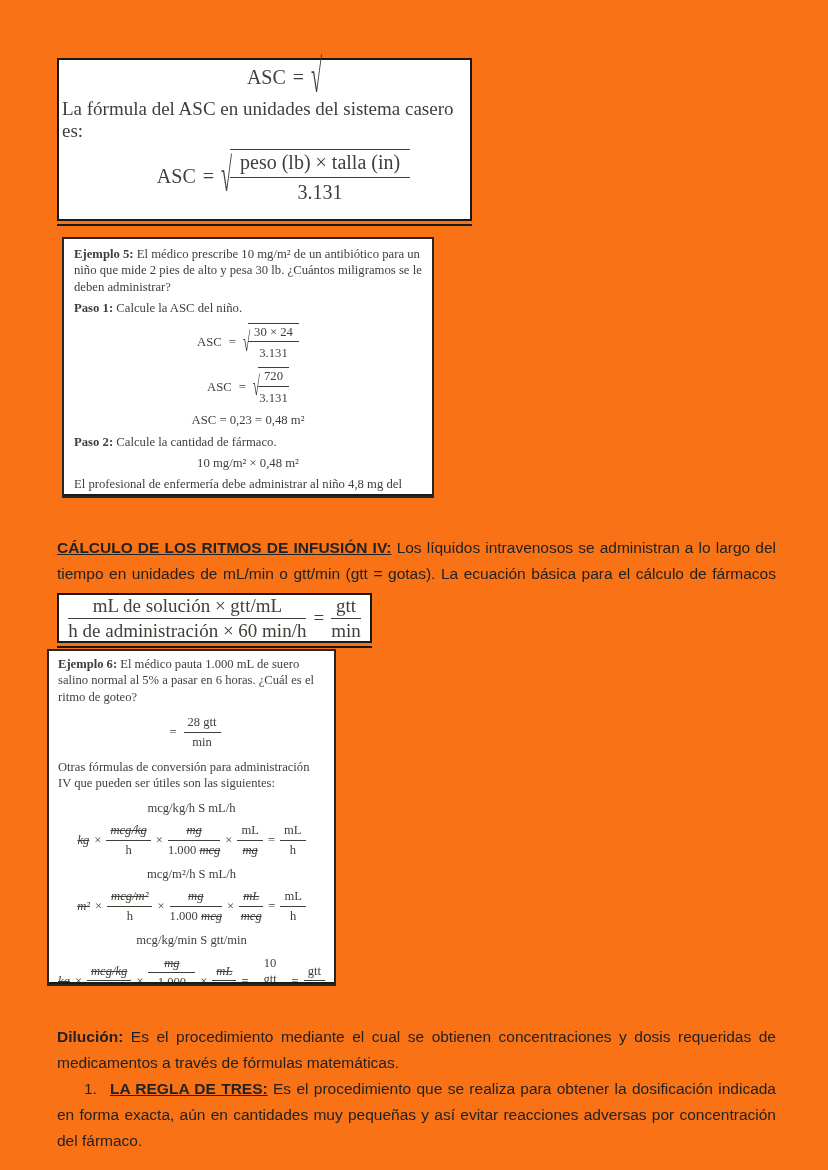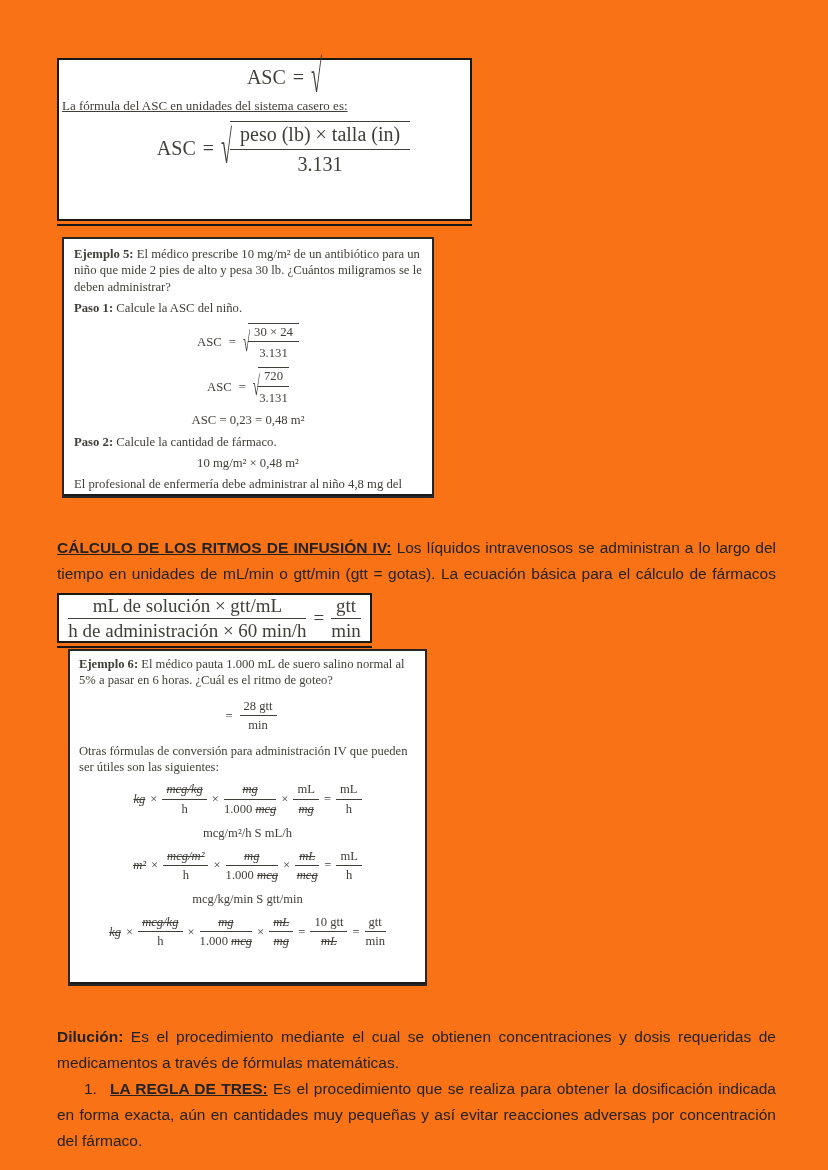--- a/index.html
+++ b/index.html
@@ -25,21 +25,21 @@
               border-bottom:1.8px solid currentColor;padding:1px 10px 3px;}
   .sqfrac .fd{display:block;padding-top:3px;}
   .rad{display:inline-block;line-height:1;transform:scaleY(2.35) translateY(-0.5px);
        transform-origin:60% 56%;margin-right:-2px;}
   .eqs{margin:0 7px;}
   .x{text-decoration:line-through;font-style:italic;}
 
   
   .asc-box{left:57px;top:58px;width:411px;height:153px;font-size:20px;padding-top:6px;}
   .asc-box .formula{margin-left:38px;}
-  .asc-sentence{font-size:13px;margin:9px 0 7px 3px;text-decoration:underline;}
+  .asc-sentence{font-size:19px;margin:9px 0 7px 3px;}
 
   
   .ex5{left:62px;top:237px;width:372px;height:261px;font-size:12.7px;line-height:16.4px;
        padding:7px 10px;box-sizing:border-box;}
   .ex5 p{margin:0;}
   .ex5 .mt{margin-top:5px;}
   .ex5 .formula{font-size:12.7px;margin:6px 0;}
   .ex5 .rad{font-size:13px;transform:scaleY(2.1);}
   .ex5 .sqfrac .fn{border-width:1.2px;padding:0 6px 1px;}
   .ex5 .cline{text-align:center;margin:5px 0;}
@@ -54,21 +54,21 @@
   .item-par{text-indent:27px;}
   .item-num{margin-right:13px;}
 
   
   .eqbox{left:57px;top:593px;width:311px;height:46px;font-size:19px;}
   .eqbox .formula{height:100%;}
   .eqbox .frac .fn{border-width:1.7px;padding:0 4px 1px;}
   .eqbox .frac .fd{padding-top:1px;}
 
   
-  .ex6{left:68px;top:649px;width:359px;height:337px;font-size:12.6px;line-height:16.4px;
+  .ex6{left:47px;top:649px;width:289px;height:337px;font-size:12.6px;line-height:16.4px;
        padding:5px 9px;box-sizing:border-box;}
   .ex6 p{margin:0;}
   .ex6 .formula{font-size:12.6px;margin:9px 0;}
   .ex6 .frac .fn{border-width:1.1px;padding:0 4px 1px;}
   .ex6 .frac .fd{padding-top:1px;}
   .ex6 .otras{margin-top:7px;}
   .ex6 .slabel{text-align:center;margin:8px 0 2px;}
   .crow{display:flex;align-items:center;justify-content:center;gap:5px;margin:6px 0;}
 </style>
 </head>
@@ -148,20 +148,21 @@
     <div class="formula">
       <span class="eqs">=</span>
       <span class="frac">
         <span class="fn">28 gtt</span>
         <span class="fd">min</span>
       </span>
     </div>
 
     <p class="otras">Otras fórmulas de conversión para administración IV que pueden ser útiles son las siguientes:</p>
 
+    <div class="slabel">mcg/kg/h S mL/h</div>
     <div class="crow">
       <span class="x">kg</span>
       <span>×</span>
       <span class="frac">
           <span class="fn x">mcg/kg</span>
           <span class="fd">h</span>
         </span>
       <span>×</span>
       <span class="frac">
           <span class="fn x">mg</span>

